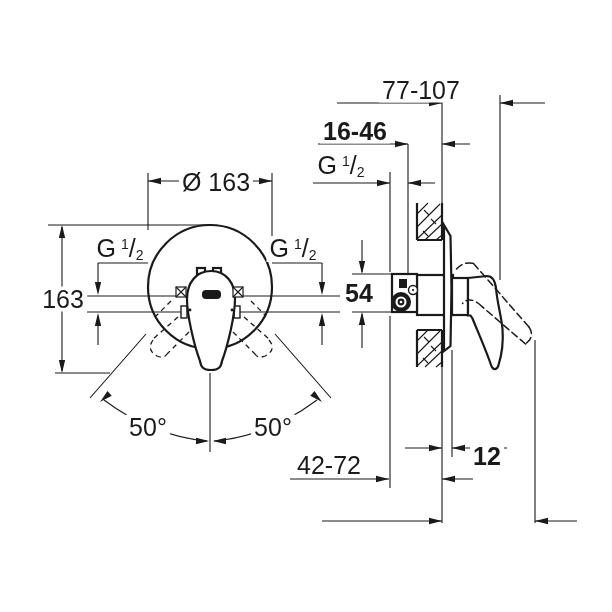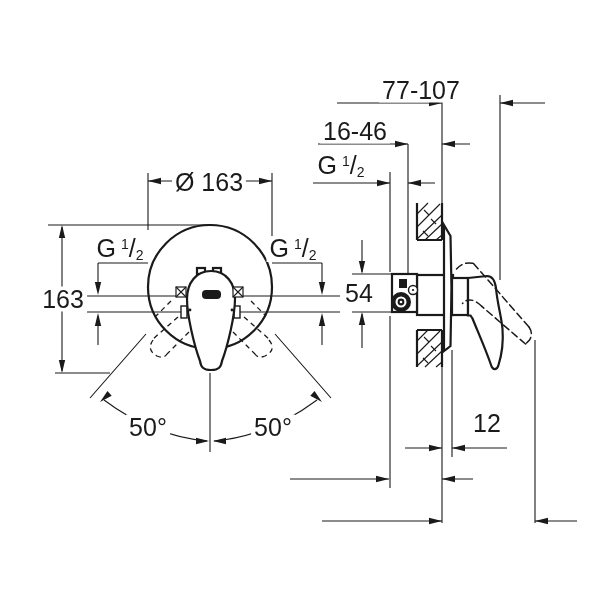--- a/index.html
+++ b/index.html
@@ -163,43 +163,44 @@
       <polygon class="arrow" points="362,312 358.8,325 365.2,325"></polygon>
       <polygon class="arrow" points="442,448 429,444.8 429,451.2"></polygon>
       <polygon class="arrow" points="452,448 465,444.8 465,451.2"></polygon>
       <polygon class="arrow" points="389,479 376,475.8 376,482.2"></polygon>
       <polygon class="arrow" points="442,479 455,475.8 455,482.2"></polygon>
       <polygon class="arrow" points="442,521 429,517.8 429,524.2"></polygon>
       <polygon class="arrow" points="535,521 548,517.8 548,524.2"></polygon>
     </g>
   </svg>
 
-  <div class="label" style="left:209px;top:182px;text-align:right;">Ø 163</div>
+  <div class="label" style="left:216px;top:182px;text-align:right;">Ø 163</div>
 
   <div class="label" style="left:63px;top:299px;">163</div>
 
   <div class="label" style="left:120px;top:249px;">
     <span class="pre">G</span><span class="sup">1</span><span>/</span><span class="sub">2</span>
   </div>
 
   <div class="label" style="left:293px;top:249px;">
     <span class="pre">G</span><span class="sup">1</span><span>/</span><span class="sub">2</span>
   </div>
 
   <div class="label" style="left:148px;top:427px;">50°</div>
 
   <div class="label" style="left:273px;top:427px;">50°</div>
 
   <div class="label" style="left:383px;top:90px;margin-left:38px;">77-107</div>
 
-  <div class="label" style="left:355px;top:131px;">16-46</div>
+  <div class="label" style="left:355px;top:131px;font-weight:bold;">16-46</div>
 
   <div class="label" style="left:341px;top:166px;">
     <span class="pre">G</span><span class="sup">1</span><span>/</span><span class="sub">2</span>
   </div>
 
-  <div class="label" style="left:359px;top:293px;">54</div>
-
-  <div class="label" style="left:487px;top:423px;">12</div>
-
+  <div class="label" style="left:359px;top:293px;font-weight:bold;">54</div>
+
+  <div class="label" style="left:487px;top:456px;font-weight:bold;">12</div>
+
+  <div class="label" style="left:329px;top:465px;">42-72</div>
 
 
 </div>
 
 </body></html>

